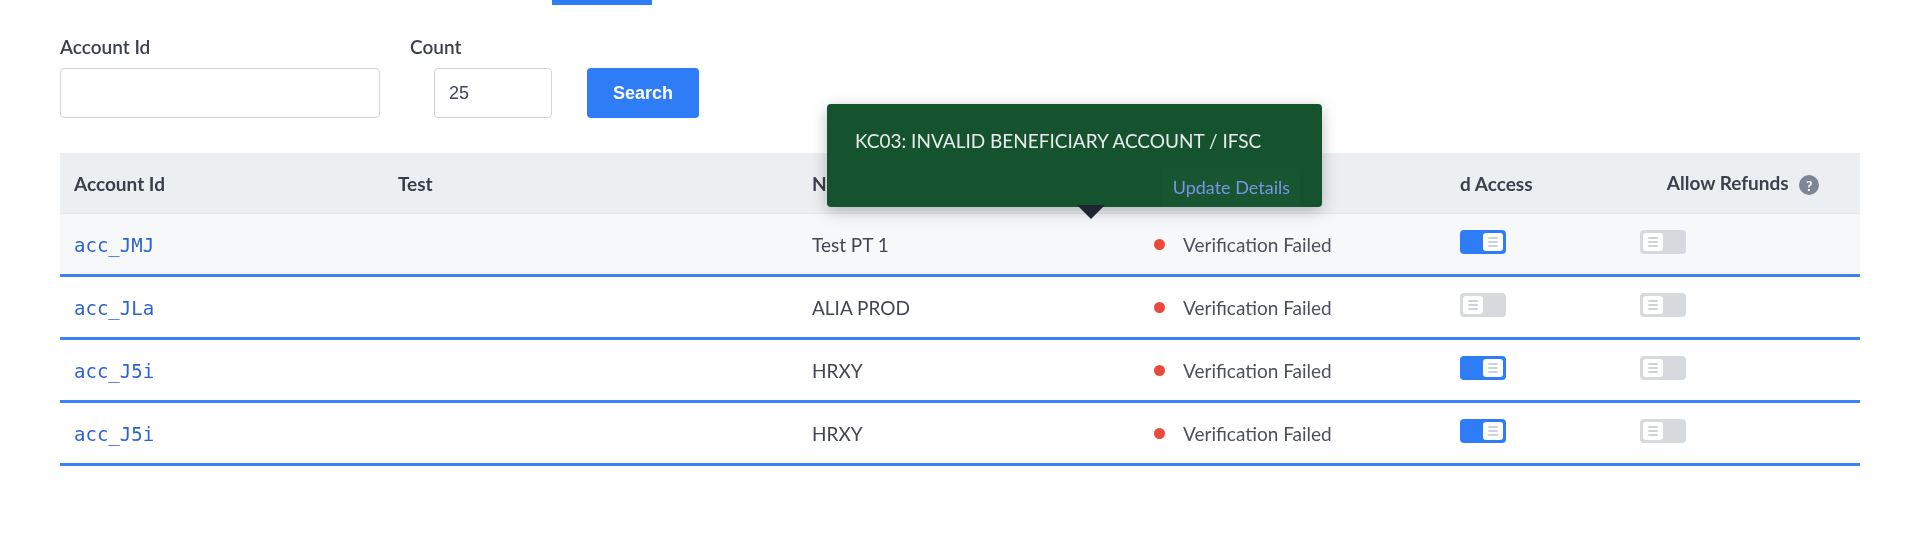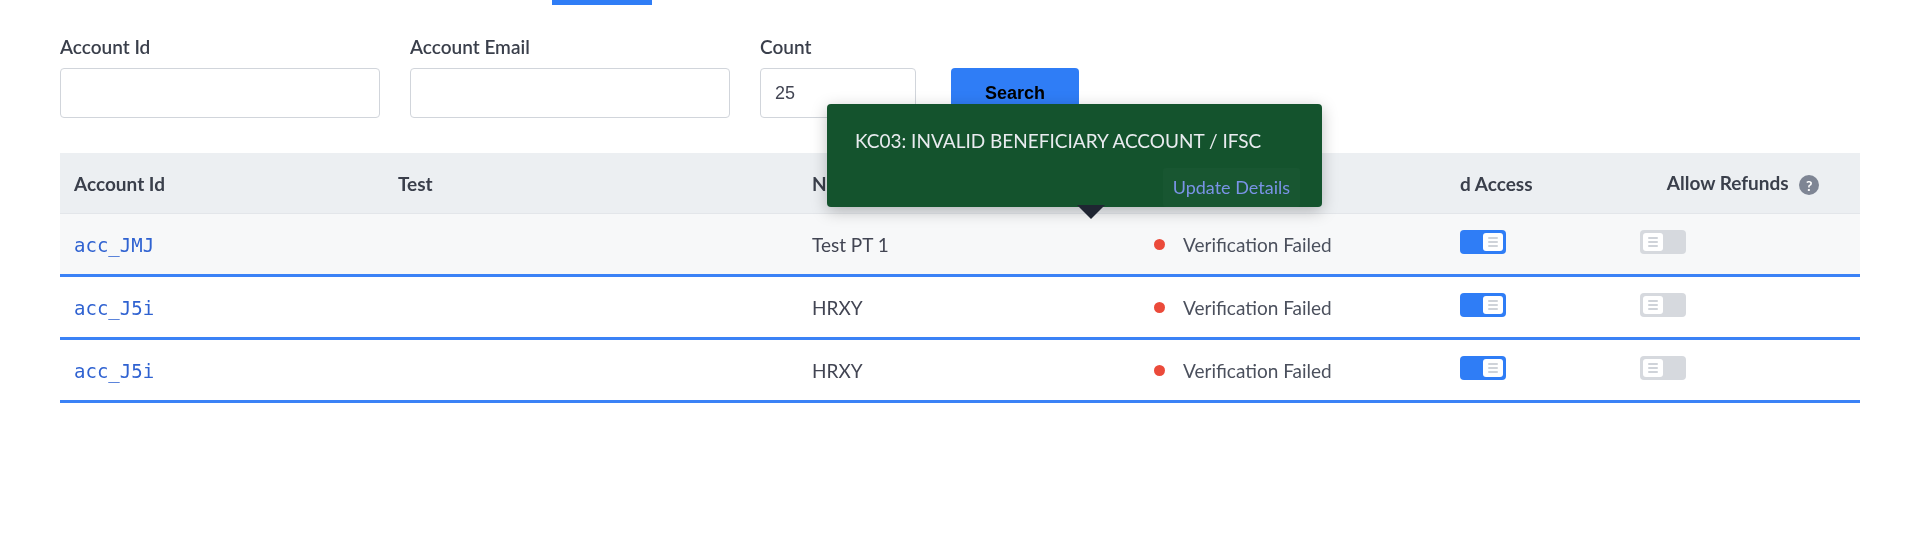--- a/index.html
+++ b/index.html
@@ -42,28 +42,28 @@
       border: 1px solid #d1d5db;
       border-radius: 4px;
       height: 50px;
       padding: 0 14px;
       font-size: 18px;
       color: #424553;
       outline: none;
     }
     .field-account-id .text-input { width: 320px; }
     .field-account-email .text-input { width: 320px; }
-    .field-count .text-input { width: 156px; }
+    .field-count .text-input { width: 118px; margin-left: 24px; }
     .search-btn {
       background: #2f7df6;
-      color: #000000;
+      color: #ffffff;
       border: none;
       border-radius: 4px;
       height: 50px;
-      padding: 0 34px;
+      padding: 0 26px;
       font-size: 18px;
       font-weight: 600;
       cursor: pointer;
       margin-left: 5px;
     }
     .table-wrap {
       padding: 0 48px;
       position: relative;
     }
     table {
@@ -211,24 +211,20 @@
     }
   </style>
 </head>
 <body>
 
 <div class="top-indicator"></div>
 
 <div class="filters">
   <div class="field-group field-account-id">
     <label class="field-label">Account Id</label>
-    <input class="text-input" type="text" value="" style="">
-  </div>
-  <div class="field-group field-account-email">
-    <label class="field-label">Account Email</label>
     <input class="text-input" type="text" value="" style="">
   </div>
   <div class="field-group field-count">
     <label class="field-label">Count</label>
     <input class="text-input" type="text" value="25" style="">
   </div>
   <button class="search-btn">Search</button>
 </div>
 
 <div class="table-wrap">
@@ -261,40 +257,53 @@
           <td>
             <div class="status-cell">
               <span class="status-dot" style="background: rgb(235, 74, 58);"></span>
               <span class="status-text">Verification Failed</span>
             </div>
           </td>
           <td><div class="toggle toggle-on"><div class="toggle-knob"></div></div></td>
           <td><div class="toggle toggle-off"><div class="toggle-knob"></div></div></td>
         </tr>
         <tr>
-          <td><a class="acct-link">acc_J5i</a></td>
+          <td><a class="acct-link">acc_JLa</a></td>
           <td></td>
-          <td>HRXY</td>
+          <td>ALIA PROD</td>
           <td>
             <div class="status-cell">
               <span class="status-dot" style="background: rgb(235, 74, 58);"></span>
               <span class="status-text">Verification Failed</span>
             </div>
           </td>
-          <td><div class="toggle toggle-on"><div class="toggle-knob"></div></div></td>
+          <td><div class="toggle toggle-off"><div class="toggle-knob"></div></div></td>
           <td><div class="toggle toggle-off"><div class="toggle-knob"></div></div></td>
         </tr>
         <tr>
           <td><a class="acct-link">acc_J5i</a></td>
           <td></td>
           <td>HRXY</td>
           <td>
             <div class="status-cell">
               <span class="status-dot" style="background: rgb(235, 74, 58);"></span>
               <span class="status-text">Verification Failed</span>
             </div>
           </td>
           <td><div class="toggle toggle-on"><div class="toggle-knob"></div></div></td>
           <td><div class="toggle toggle-off"><div class="toggle-knob"></div></div></td>
         </tr>
+        <tr>
+          <td><a class="acct-link">acc_J5i</a></td>
+          <td></td>
+          <td>HRXY</td>
+          <td>
+            <div class="status-cell">
+              <span class="status-dot" style="background: rgb(235, 74, 58);"></span>
+              <span class="status-text">Verification Failed</span>
+            </div>
+          </td>
+          <td><div class="toggle toggle-on"><div class="toggle-knob"></div></div></td>
+          <td><div class="toggle toggle-off"><div class="toggle-knob"></div></div></td>
+        </tr>
       </tbody>
   </table>
 </div>
 
 </body></html>

